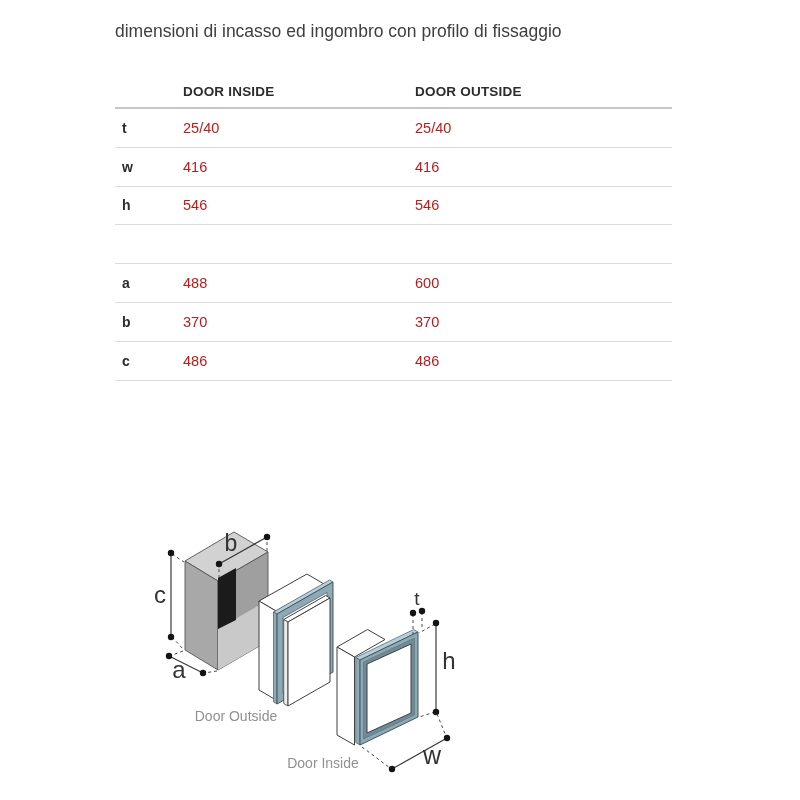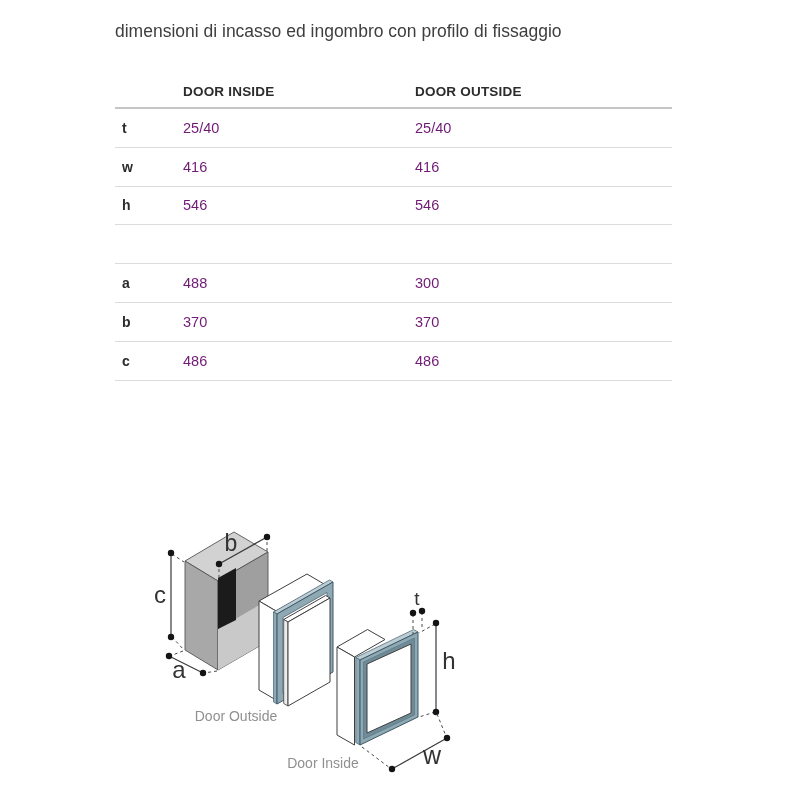--- a/index.html
+++ b/index.html
@@ -6,21 +6,21 @@
   #page{position:relative;width:672px;height:800px;background:#ffffff;overflow:hidden;
         font-family:"Liberation Sans",sans-serif;}
   .title{position:absolute;left:115px;top:21px;font-size:17.5px;color:#3e3e3e;}
   .spec-table{position:absolute;left:115px;top:75px;width:557px;}
   .thead{display:grid;grid-template-columns:68px 232px 1fr;height:32px;
          border-bottom:2px solid #c6c6c6;align-items:center;}
   .th{font-weight:bold;font-size:13.5px;color:#2c2c2c;letter-spacing:.2px;}
   .trow{display:grid;grid-template-columns:68px 232px 1fr;height:37.8px;
         border-bottom:1px solid #dcdcdc;align-items:center;}
   .rl{font-weight:bold;font-size:14px;color:#2c2c2c;padding-left:7px;}
-  .rv{font-size:14.5px;color:#701a75;}
+  .rv{font-size:14.5px;color:#b91c1c;}
   svg{position:absolute;left:0;top:0;}
   svg text{font-family:"Liberation Sans",sans-serif;}
   .dimletter{fill:#333;}
   .caption{font-size:14px;}
   .white-face{fill:#ffffff;stroke:#3f3f3f;stroke-width:1;}
   .dimline{stroke:#3a3a3a;stroke-width:1.2;fill:none;}
   .dashline{stroke:#4a4a4a;stroke-width:1;fill:none;stroke-dasharray:3,3;}
   .dot{fill:#141414;}
 </style>
 </head>
@@ -52,21 +52,21 @@
       <div class="rv">546</div>
     </div>
     <div class="trow">
       <div class="rl"></div>
       <div class="rv"></div>
       <div class="rv"></div>
     </div>
     <div class="trow">
       <div class="rl">a</div>
       <div class="rv">488</div>
-      <div class="rv">300</div>
+      <div class="rv">600</div>
     </div>
     <div class="trow">
       <div class="rl">b</div>
       <div class="rv">370</div>
       <div class="rv">370</div>
     </div>
     <div class="trow">
       <div class="rl">c</div>
       <div class="rv">486</div>
       <div class="rv">486</div>

